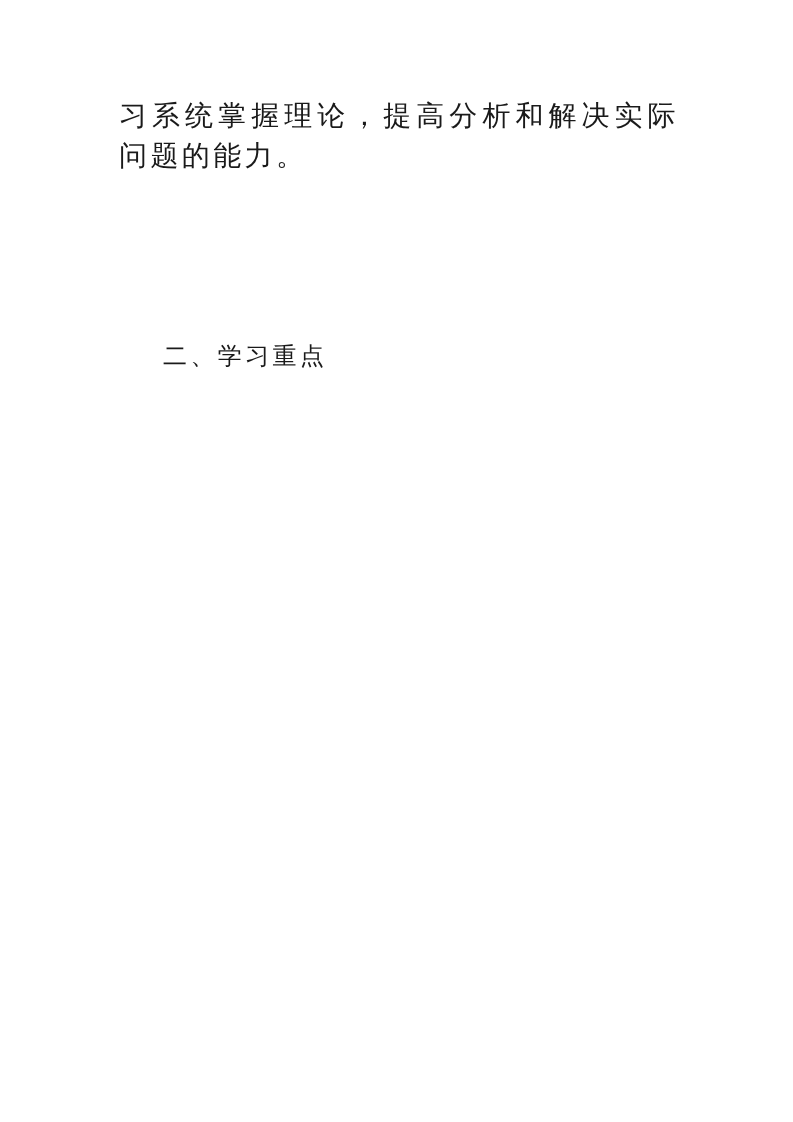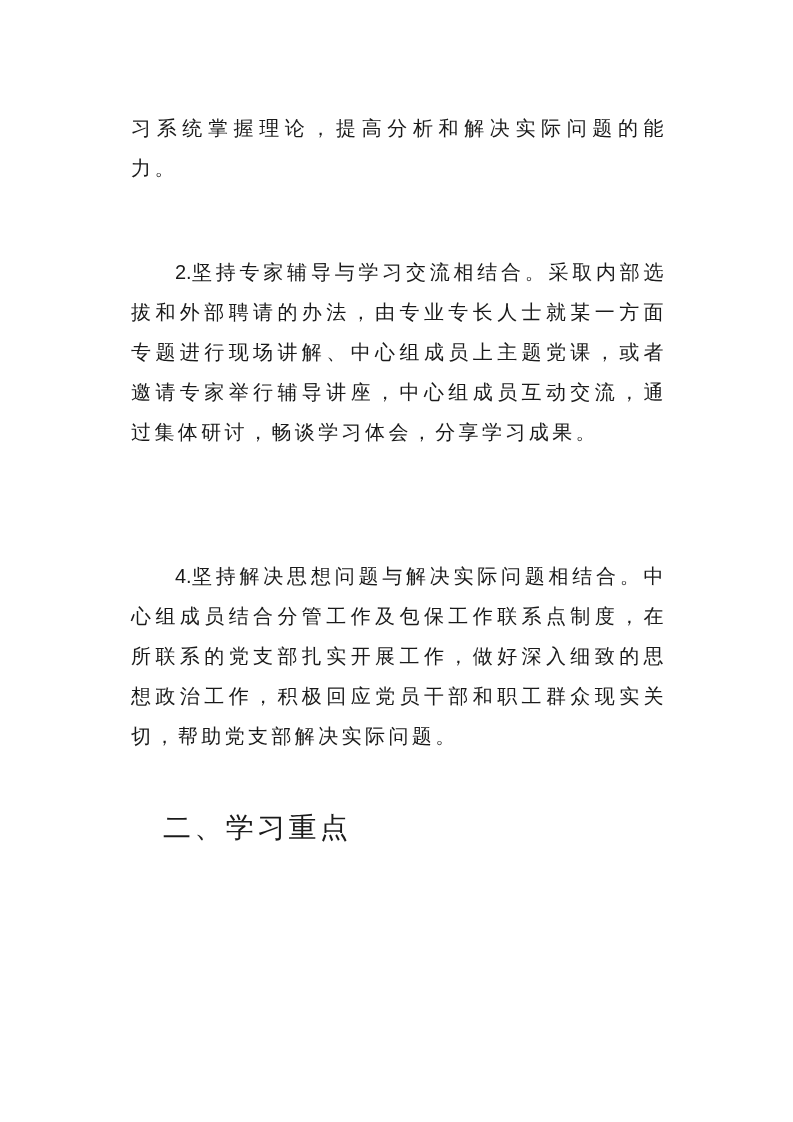--- a/index.html
+++ b/index.html
@@ -15,70 +15,64 @@
     font-family: "DejaVu Sans", "Liberation Sans", sans-serif;
     color: #1a1a1a;
   }
   .page {
     position: absolute;
     left: 119px;
     top: 96px;
     width: 560px;
   }
   .para {
-    margin: 12px;
-    font-size: 20px;
+    margin: 0;
+    font-size: 28px;
     line-height: 40px;
     letter-spacing: 3.4px;
     text-align: justify;
     text-justify: inter-character;
     word-break: break-all;
   }
   .para.indent {
     text-indent: 44px;
   }
   .gap {
     height: 40px;
   }
   .num {
     font-family: "Liberation Sans", "DejaVu Sans", sans-serif;
     letter-spacing: 0;
     font-weight: normal;
   }
   .heading {
     margin: 0;
-    font-size: 28px;
+    font-size: 24px;
     line-height: 40px;
     letter-spacing: 3.4px;
     text-indent: 44px;
   }
 </style>
 </head>
 <body>
 
 <div class="page">
 
   <p class="para">
     <span>习系统掌握理论，提高分析和解决实际问题的能力。</span>
   </p>
 
   <div class="gap"></div>
 
-  <p class="para indent">
-    <span class="num">2.</span><span>坚持专家辅导与学习交流相结合。采取内部选拔和外部聘请的办法，由专业专长人士就某一方面专题进行现场讲解、中心组成员上主题党课，或者邀请专家举行辅导讲座，中心组成员互动交流，通过集体研讨，畅谈学习体会，分享学习成果。</span>
-  </p>
 
   <div class="gap"></div>
 
 
   <div class="gap"></div>
 
-  <p class="para indent">
-    <span class="num">4.</span><span>坚持解决思想问题与解决实际问题相结合。中心组成员结合分管工作及包保工作联系点制度，在所联系的党支部扎实开展工作，做好深入细致的思想政治工作，积极回应党员干部和职工群众现实关切，帮助党支部解决实际问题。</span>
-  </p>
 
   <div class="gap"></div>
 
   <p class="heading">二、学习重点</p>
 
   <div class="gap"></div>
 
 
 </div>
 

